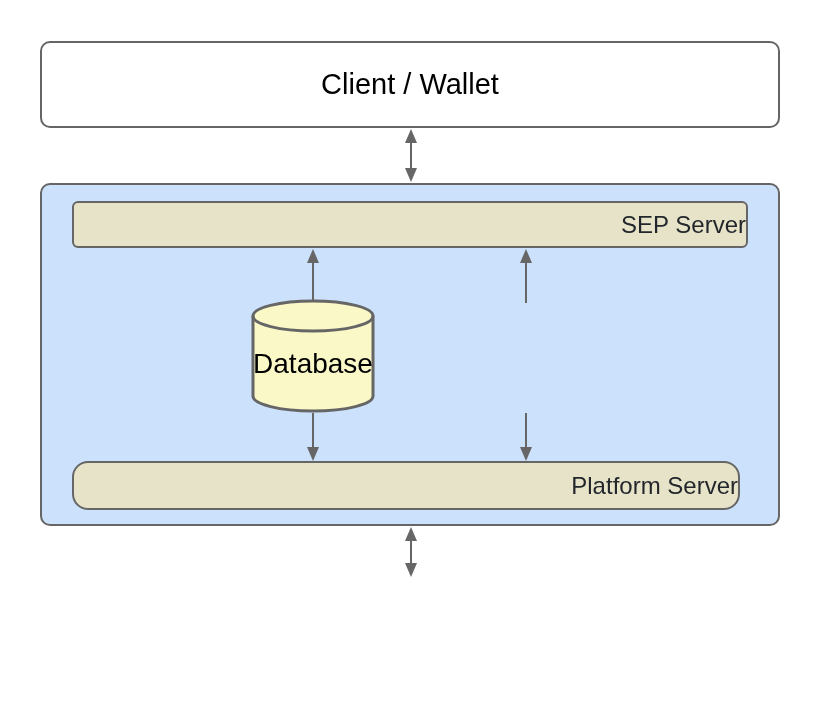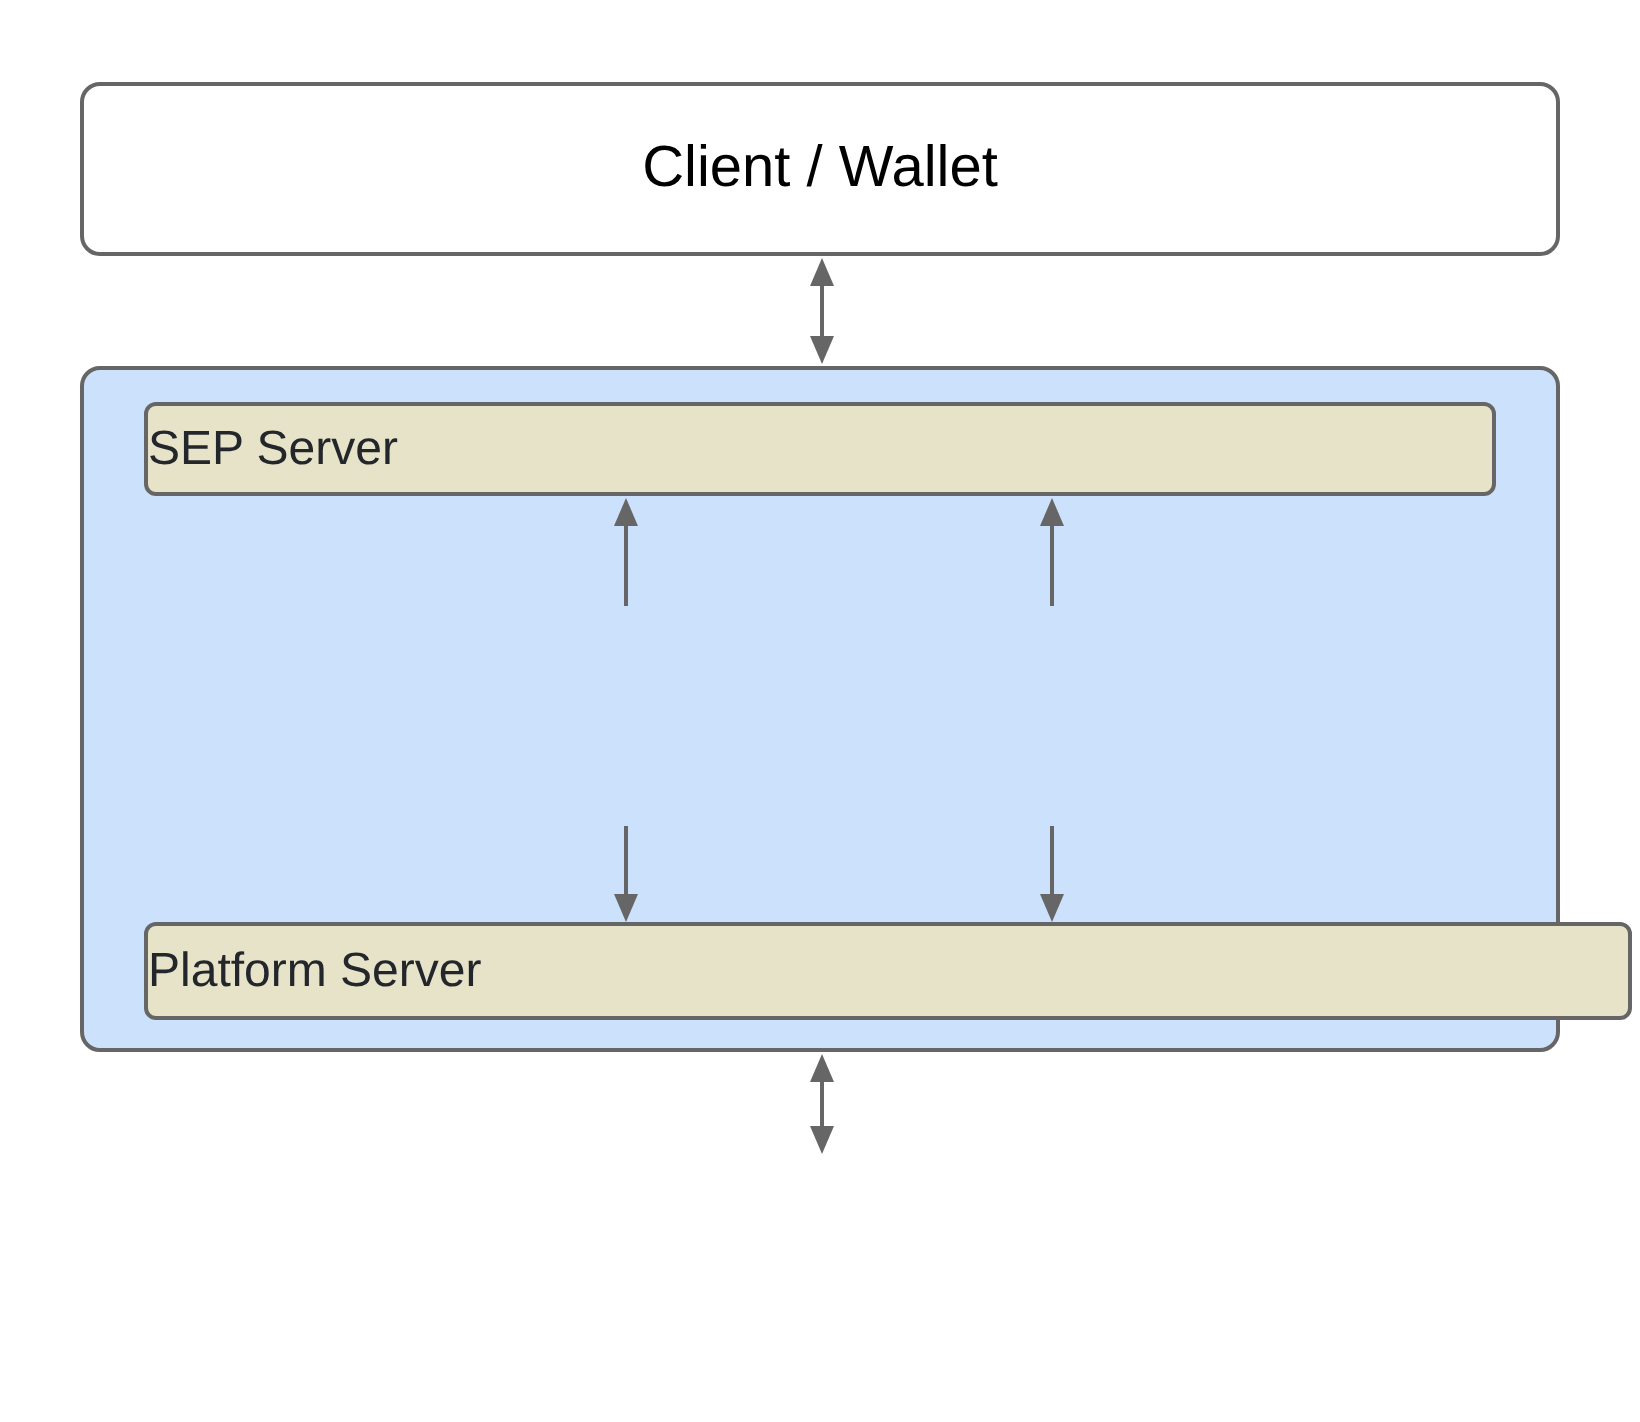--- a/index.html
+++ b/index.html
@@ -19,21 +19,21 @@
     position:absolute; box-sizing:border-box;
     background:var(--container_fill,#cce1fb);
     border:2.5px solid var(--stroke,#666);
     border-radius:10px;
   }
   .bar {
     position:absolute; box-sizing:border-box;
     background:var(--bar_fill,#e7e3c9);
     border:2px solid var(--stroke,#666);
     border-radius:6px;
-    display:flex; align-items:center; justify-content:flex-start;
+    display:flex; align-items:center; justify-content:flex-end;
     font-size:24px; color:#23272b;
   }
   .cylinder { position:absolute; }
   .cylinder svg { display:block; overflow:visible; }
   .cyl-label {
     position:absolute; left:0; right:0; top:0; bottom:0;
     display:flex; align-items:center; justify-content:center;
     padding-top:16px; font-size:28px; color:var(--text,#000);
     white-space:nowrap;
   }
@@ -70,33 +70,40 @@
   <div class="arrow head-top" style="left:307px; top:249px; height:54px;">
     <div class="ah up"></div>
     <div class="line"></div>
   </div>
 
   <div class="arrow head-top" style="left:520px; top:249px; height:54px;">
     <div class="ah up"></div>
     <div class="line"></div>
   </div>
 
+  <div class="cylinder" style="left:253px; top:301px; width:120px; height:110px;">
+    <svg width="120" height="110" viewBox="0 0 120 110">
+      <path d="M0,15 A60,15 0 0 1 120,15 L120,95 A60,15 0 0 1 0,95 Z" fill="#fbf8c8" stroke="#666666" stroke-width="3" stroke-linejoin="round"></path>
+      <path d="M0,15 A60,15 0 0 0 120,15" fill="none" stroke="#666666" stroke-width="3"></path>
+    </svg>
+    <div class="cyl-label">Database</div>
+  </div>
 
 
   <div class="arrow head-bottom" style="left:307px; top:413px; height:48px;">
     <div class="line"></div>
     <div class="ah down"></div>
   </div>
 
   <div class="arrow head-bottom" style="left:520px; top:413px; height:48px;">
     <div class="line"></div>
     <div class="ah down"></div>
   </div>
 
-  <div class="bar" style="left:72px; top:461px; width:744px; height:49px;">
+  <div class="bar" style="left:72px; top:461px; width:668px; height:49px;border-radius:16px;">
     <span>Platform Server</span>
   </div>
 
   <div class="arrow head-top head-bottom" style="left:405px; top:527px; height:50px;">
     <div class="ah up"></div>
     <div class="line"></div>
     <div class="ah down"></div>
   </div>
 
 

